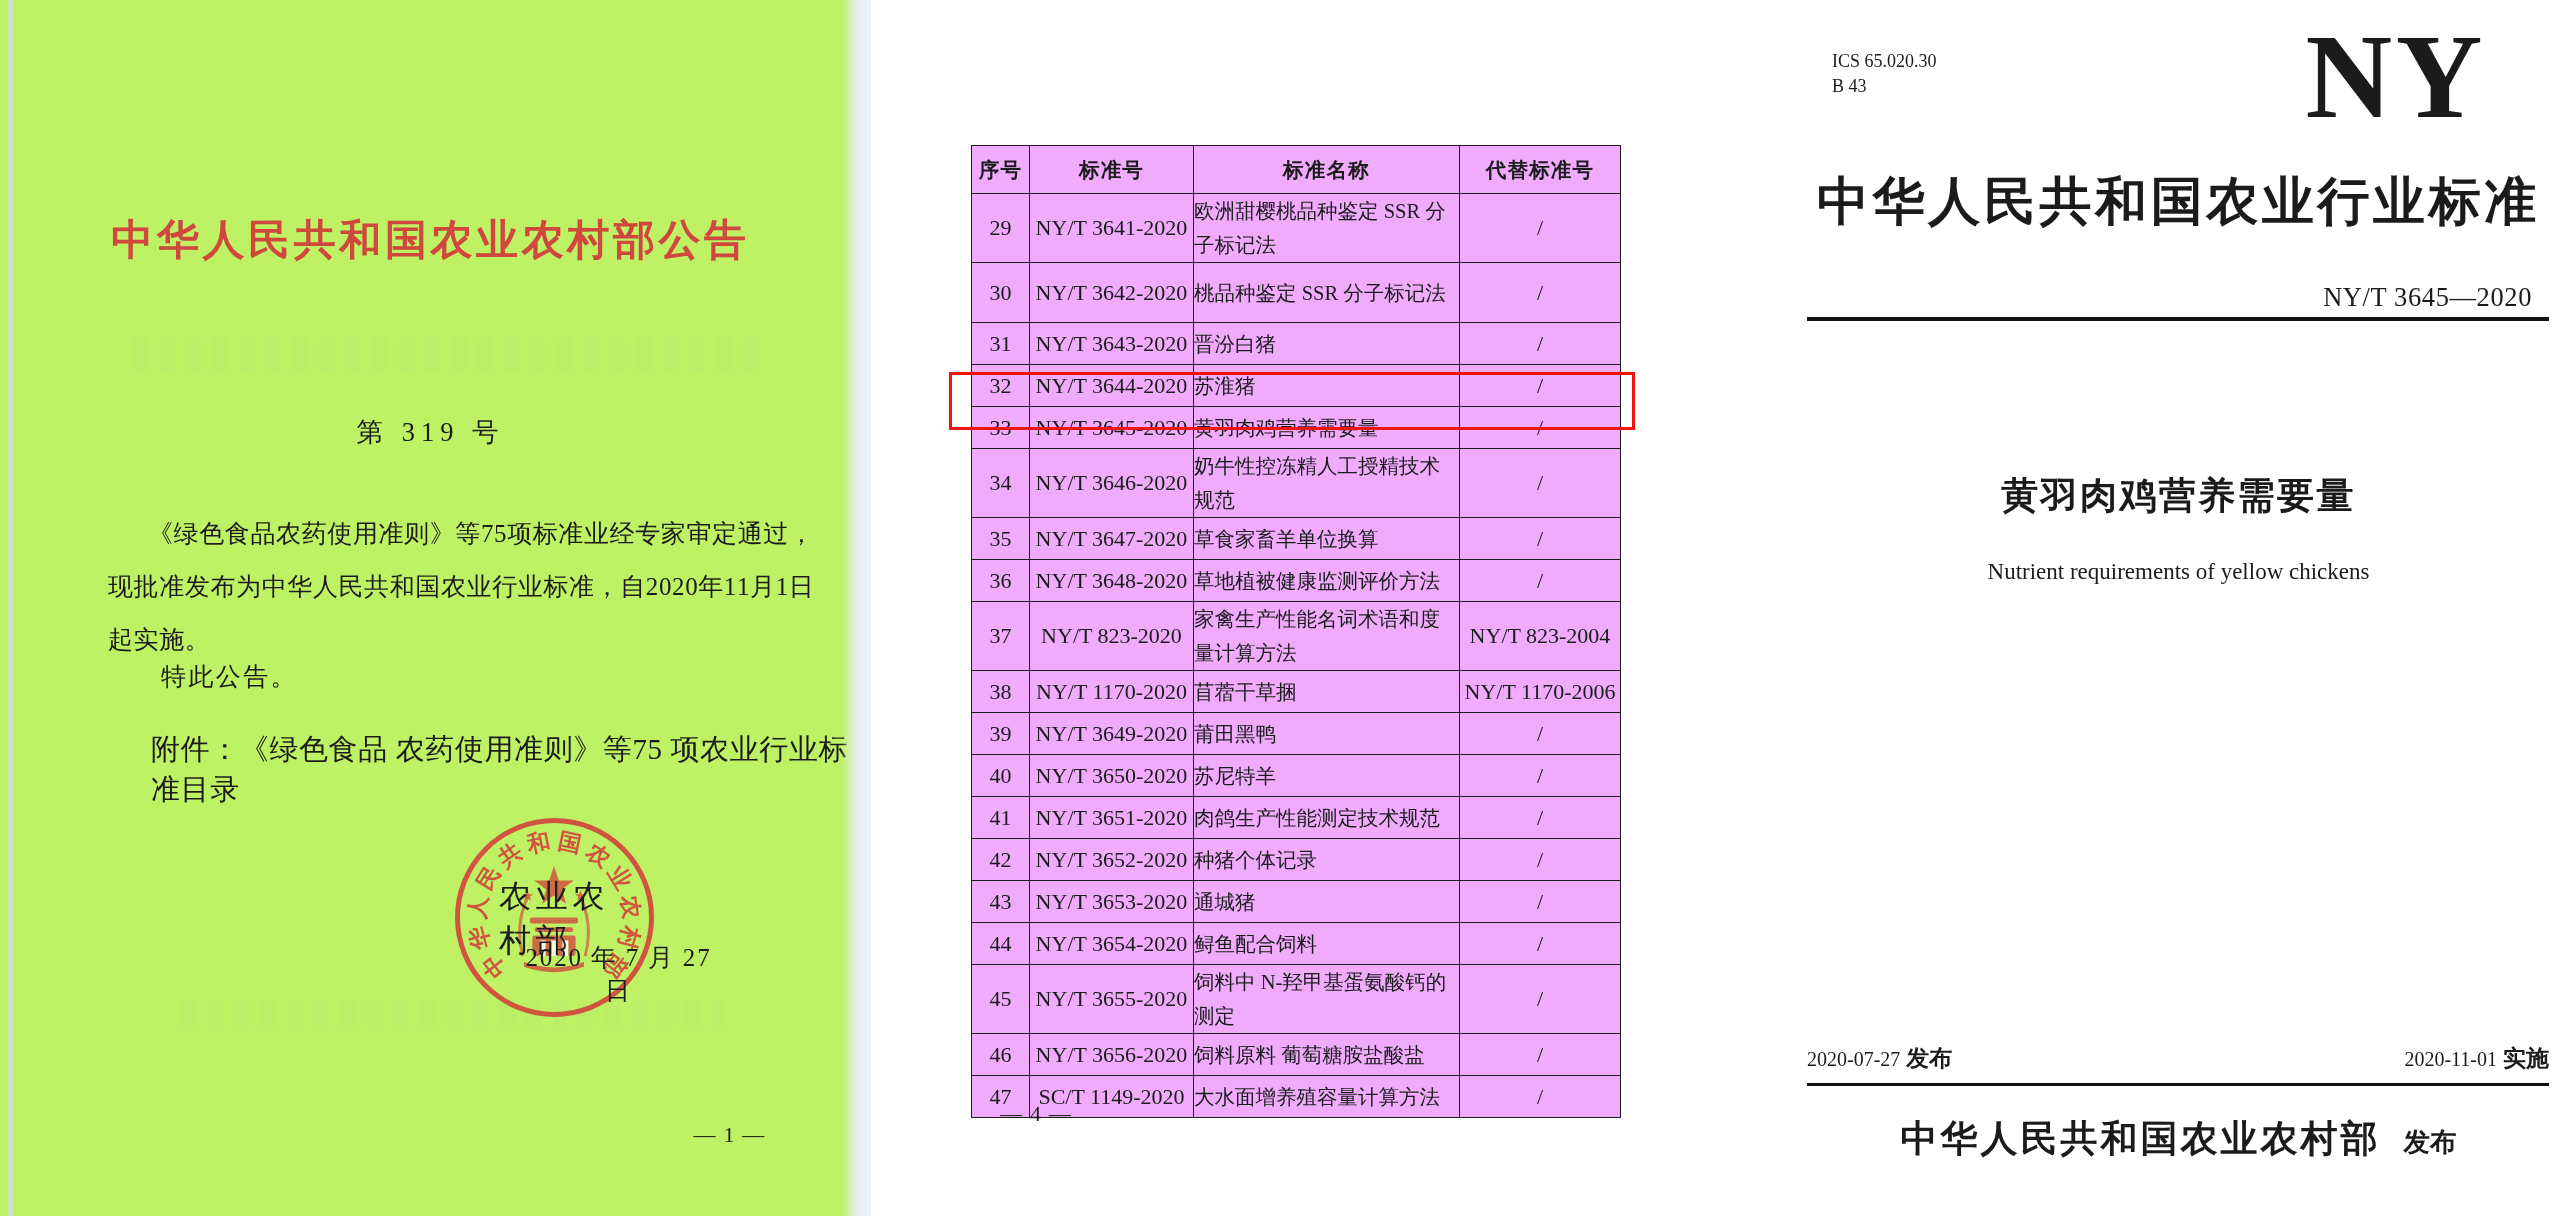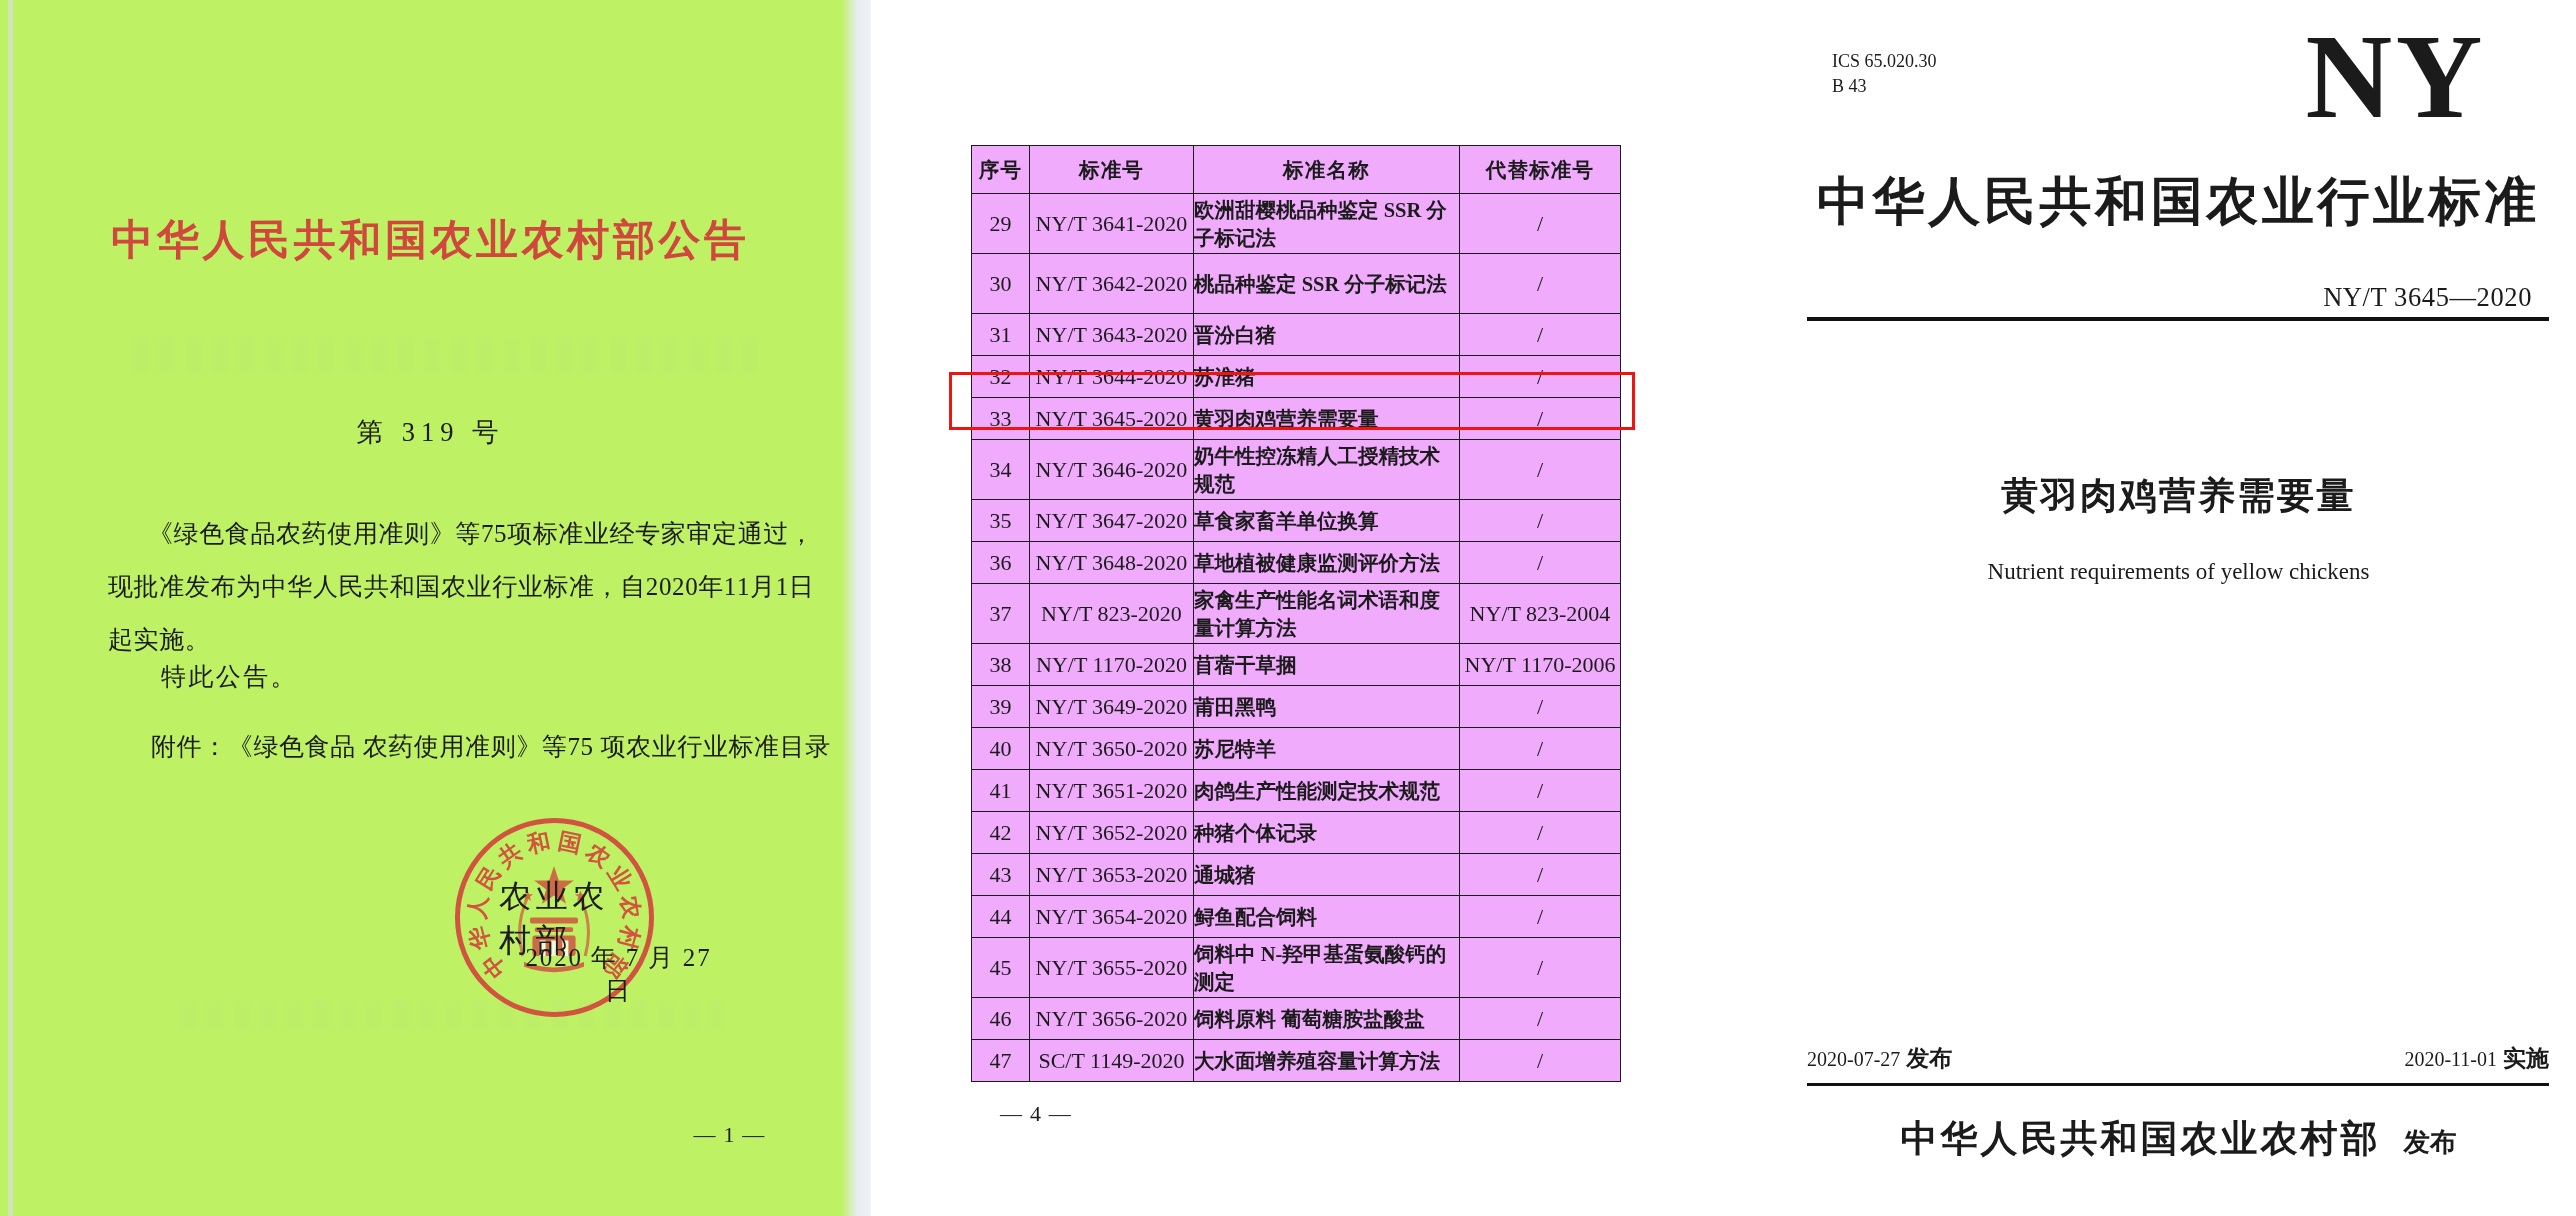--- a/index.html
+++ b/index.html
@@ -17,21 +17,21 @@
   #left-page-right-shadow{left:841px;top:0;width:29.5px;height:1217px;
     background:linear-gradient(90deg,#ffffff00,#e7edf2 55%,#eef2f6);}
   #announce-title{left:0;top:212px;width:861px;text-align:center;
     font-size:42px;font-weight:bold;letter-spacing:3.6px;color:#d0473d;}
   #doc-number{left:0;top:414px;width:861px;text-align:center;font-size:26.5px;letter-spacing:6px;}
   .body-line{font-size:25px;line-height:36px;letter-spacing:0.6px;white-space:nowrap;}
   #body-line-1{left:148px;top:516px;width:616px;display:flex;justify-content:space-between;}
   #body-line-2{left:108px;top:569px;width:655px;display:flex;justify-content:space-between;}
   #body-line-3{left:108px;top:622px;}
   #closing-line{left:161px;top:660px;font-size:25px;letter-spacing:2.4px;}
-  #attachment-line{left:151px;top:730px;font-size:25px;letter-spacing:0.6px;}
+  #attachment-line{left:151px;top:730px;font-size:29px;letter-spacing:0.6px;}
   #body-line-1 span,#body-line-2 span{display:inline-block;}
 
   
   #seal{left:455px;top:818px;width:199px;height:199px;filter:blur(0.3px);opacity:.92;}
   #seal-ring{position:absolute;left:0;top:0;width:199px;height:199px;border-radius:50%;
     border:5.4px solid #d2473c;box-sizing:border-box;}
   .seal-char{position:absolute;left:50%;top:50%;width:26.5px;margin-left:-13.3px;margin-top:-14.5px;
     text-align:center;font-size:23px;font-weight:bold;color:#d2473c;
     font-family:"Liberation Serif","DejaVu Serif",serif;}
   #seal-emblem{position:absolute;left:57px;top:42px;}
@@ -53,21 +53,21 @@
   #standards-table col.c-code{width:164px;}
   #standards-table col.c-name{width:266px;}
   #standards-table col.c-rep{width:161px;}
   #standards-table th,#standards-table td{border:1.2px solid #1c1c1c;padding:0;}
   #standards-table tr{height:42px;}
   #standards-table tr.hdr{height:48px;}
   #standards-table tr.tall{height:60px;}
   #standards-table th{font-family:"Liberation Sans","DejaVu Sans",sans-serif;
     font-size:20.5px;font-weight:bold;text-align:center;letter-spacing:1.2px;}
   td.cell-no,td.cell-code,td.cell-rep{text-align:center;font-size:22px;}
-  td.cell-name{font-size:20.5px;text-align:left;padding:2.4px 7.2px 2.4px 9.6px;line-height:28px;font-weight:bold;}
+  td.cell-name{font-size:20.5px;text-align:left;padding:2.4px 7.2px 2.4px 9.6px;line-height:34px;}
   #highlight-box{left:949px;top:372px;width:680px;height:52px;
     border:3.6px solid #ee1511;z-index:4;}
   #middle-page-number{left:976px;top:1101px;width:120px;text-align:center;
     font-size:22px;letter-spacing:1.2px;}
 
   
   #right-page{left:1801px;top:0;width:775px;height:1059px;background:#ffffff;}
   #ics-block{left:31px;top:49px;font-size:18px;line-height:25px;}
   #ny-logo{right:90px;top:17px;font-size:120px;line-height:120px;font-weight:bold;letter-spacing:3.6px;}
   #standard-type{left:0;top:167px;width:755px;text-align:center;

